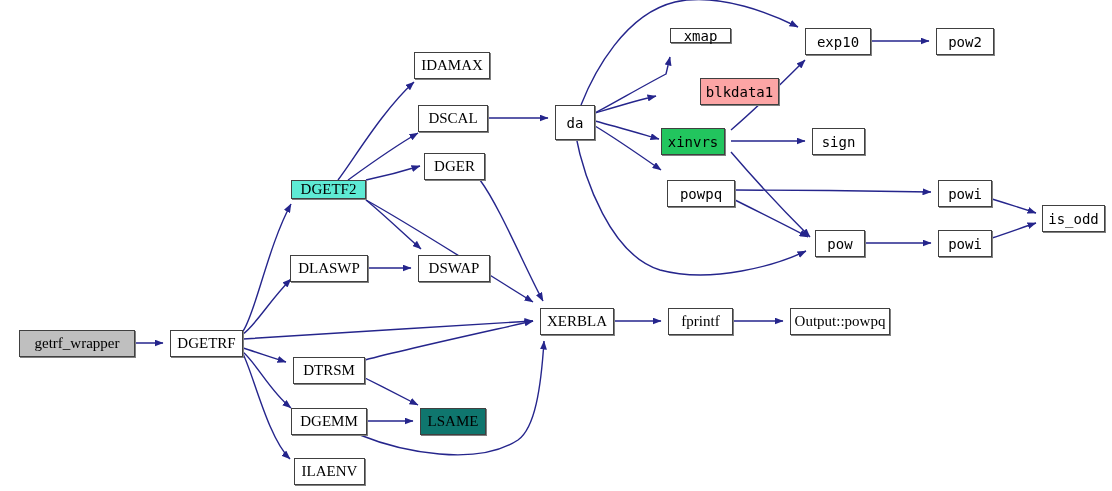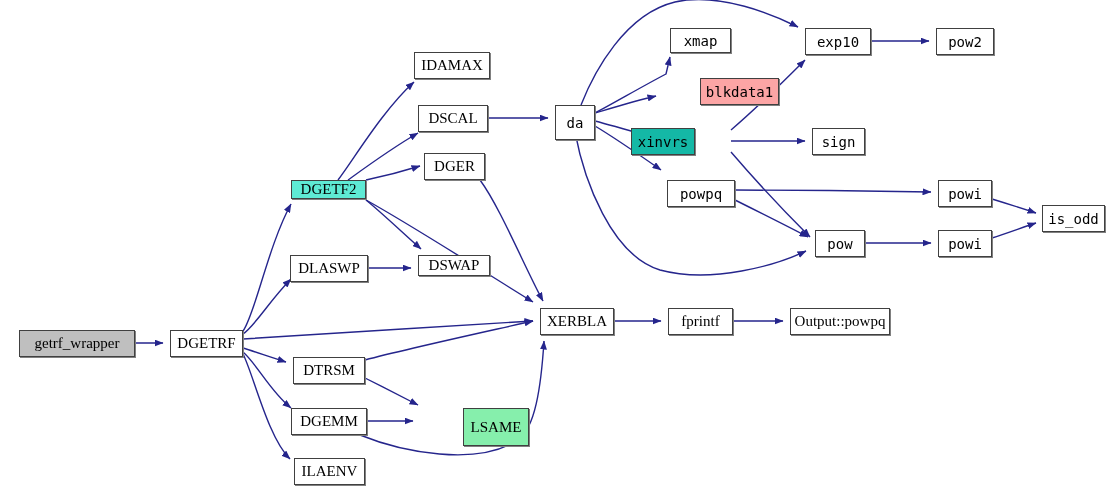--- a/index.html
+++ b/index.html
@@ -83,27 +83,27 @@
       <div class="node highlight" style="left: 5px; top: 330px; width: 116px; height: 27px; background: rgb(191, 191, 191); border-color: rgb(64, 64, 64); margin-left: 14px;">getrf_wrapper</div>
       <div class="node" style="left: 170px; top: 330px; width: 73px; height: 27px; background: rgb(255, 255, 255); border-color: rgb(64, 64, 64);">DGETRF</div>
       <div class="node" style="left: 291px; top: 180px; width: 75px; height: 19px; background: #5eead4; border-color: rgb(64, 64, 64);">DGETF2</div>
       <div class="node" style="left: 290px; top: 255px; width: 78px; height: 27px; background: rgb(255, 255, 255); border-color: rgb(64, 64, 64);">DLASWP</div>
       <div class="node" style="left: 293px; top: 357px; width: 72px; height: 27px; background: rgb(255, 255, 255); border-color: rgb(64, 64, 64);">DTRSM</div>
       <div class="node" style="left: 291px; top: 408px; width: 76px; height: 27px; background: rgb(255, 255, 255); border-color: rgb(64, 64, 64);">DGEMM</div>
       <div class="node" style="left: 294px; top: 458px; width: 71px; height: 27px; background: rgb(255, 255, 255); border-color: rgb(64, 64, 64);">ILAENV</div>
       <div class="node" style="left: 414px; top: 52px; width: 76px; height: 27px; background: rgb(255, 255, 255); border-color: rgb(64, 64, 64);">IDAMAX</div>
       <div class="node" style="left: 418px; top: 105px; width: 70px; height: 27px; background: rgb(255, 255, 255); border-color: rgb(64, 64, 64);">DSCAL</div>
       <div class="node" style="left: 424px; top: 153px; width: 61px; height: 27px; background: rgb(255, 255, 255); border-color: rgb(64, 64, 64);">DGER</div>
-      <div class="node" style="left: 418px; top: 255px; width: 72px; height: 21px; background: rgb(255, 255, 255); border-color: rgb(64, 64, 64);">DSWAP</div>
-      <div class="node" style="left: 420px; top: 408px; width: 66px; height: 38px; background: #86efac; border-color: rgb(64, 64, 64); margin-left: 43px;">LSAME</div>
+      <div class="node" style="left: 418px; top: 255px; width: 72px; height: 27px; background: rgb(255, 255, 255); border-color: rgb(64, 64, 64);">DSWAP</div>
+      <div class="node" style="left: 420px; top: 408px; width: 66px; height: 27px; background: #0f766e; border-color: rgb(64, 64, 64);">LSAME</div>
       <div class="node" style="left: 540px; top: 308px; width: 74px; height: 27px; background: rgb(255, 255, 255); border-color: rgb(64, 64, 64);">XERBLA</div>
       <div class="node mono" style="left: 555px; top: 105px; width: 40px; height: 35px; background: rgb(255, 255, 255); border-color: rgb(64, 64, 64);">da</div>
-      <div class="node mono" style="left: 670px; top: 28px; width: 61px; height: 25px; background: rgb(255, 255, 255); border-color: rgb(64, 64, 64);">xmap</div>
+      <div class="node mono" style="left: 670px; top: 28px; width: 61px; height: 15px; background: rgb(255, 255, 255); border-color: rgb(64, 64, 64);">xmap</div>
       <div class="node mono" style="left: 700px; top: 78px; width: 79px; height: 27px; background: #fca5a5; border-color: rgb(64, 64, 64); text-align: right;">blkdata1</div>
-      <div class="node mono" style="left: 631px; top: 128px; width: 64px; height: 27px; background: #14b8a6; border-color: rgb(64, 64, 64); text-align: right;">xinvrs</div>
+      <div class="node mono" style="left: 661px; top: 128px; width: 64px; height: 27px; background: #22c55e; border-color: rgb(64, 64, 64); text-align: right;">xinvrs</div>
       <div class="node mono" style="left: 667px; top: 180px; width: 68px; height: 27px; background: rgb(255, 255, 255); border-color: rgb(64, 64, 64);">powpq</div>
       <div class="node" style="left: 668px; top: 308px; width: 65px; height: 27px; background: rgb(255, 255, 255); border-color: rgb(64, 64, 64);">fprintf</div>
       <div class="node mono" style="left: 805px; top: 28px; width: 66px; height: 27px; background: rgb(255, 255, 255); border-color: rgb(64, 64, 64);">exp10</div>
       <div class="node mono" style="left: 812px; top: 128px; width: 53px; height: 27px; background: rgb(255, 255, 255); border-color: rgb(64, 64, 64);">sign</div>
       <div class="node mono" style="left: 815px; top: 230px; width: 50px; height: 27px; background: rgb(255, 255, 255); border-color: rgb(64, 64, 64);">pow</div>
       <div class="node" style="left: 790px; top: 308px; width: 100px; height: 27px; background: rgb(255, 255, 255); border-color: rgb(64, 64, 64);">Output::powpq</div>
       <div class="node mono" style="left: 936px; top: 28px; width: 58px; height: 27px; background: rgb(255, 255, 255); border-color: rgb(64, 64, 64);">pow2</div>
       <div class="node mono" style="left: 938px; top: 180px; width: 54px; height: 27px; background: rgb(255, 255, 255); border-color: rgb(64, 64, 64);">powi</div>
       <div class="node mono" style="left: 938px; top: 230px; width: 54px; height: 27px; background: rgb(255, 255, 255); border-color: rgb(64, 64, 64);">powi</div>
       <div class="node mono" style="left: 1042px; top: 205px; width: 63px; height: 27px; background: rgb(255, 255, 255); border-color: rgb(64, 64, 64);">is_odd</div>

